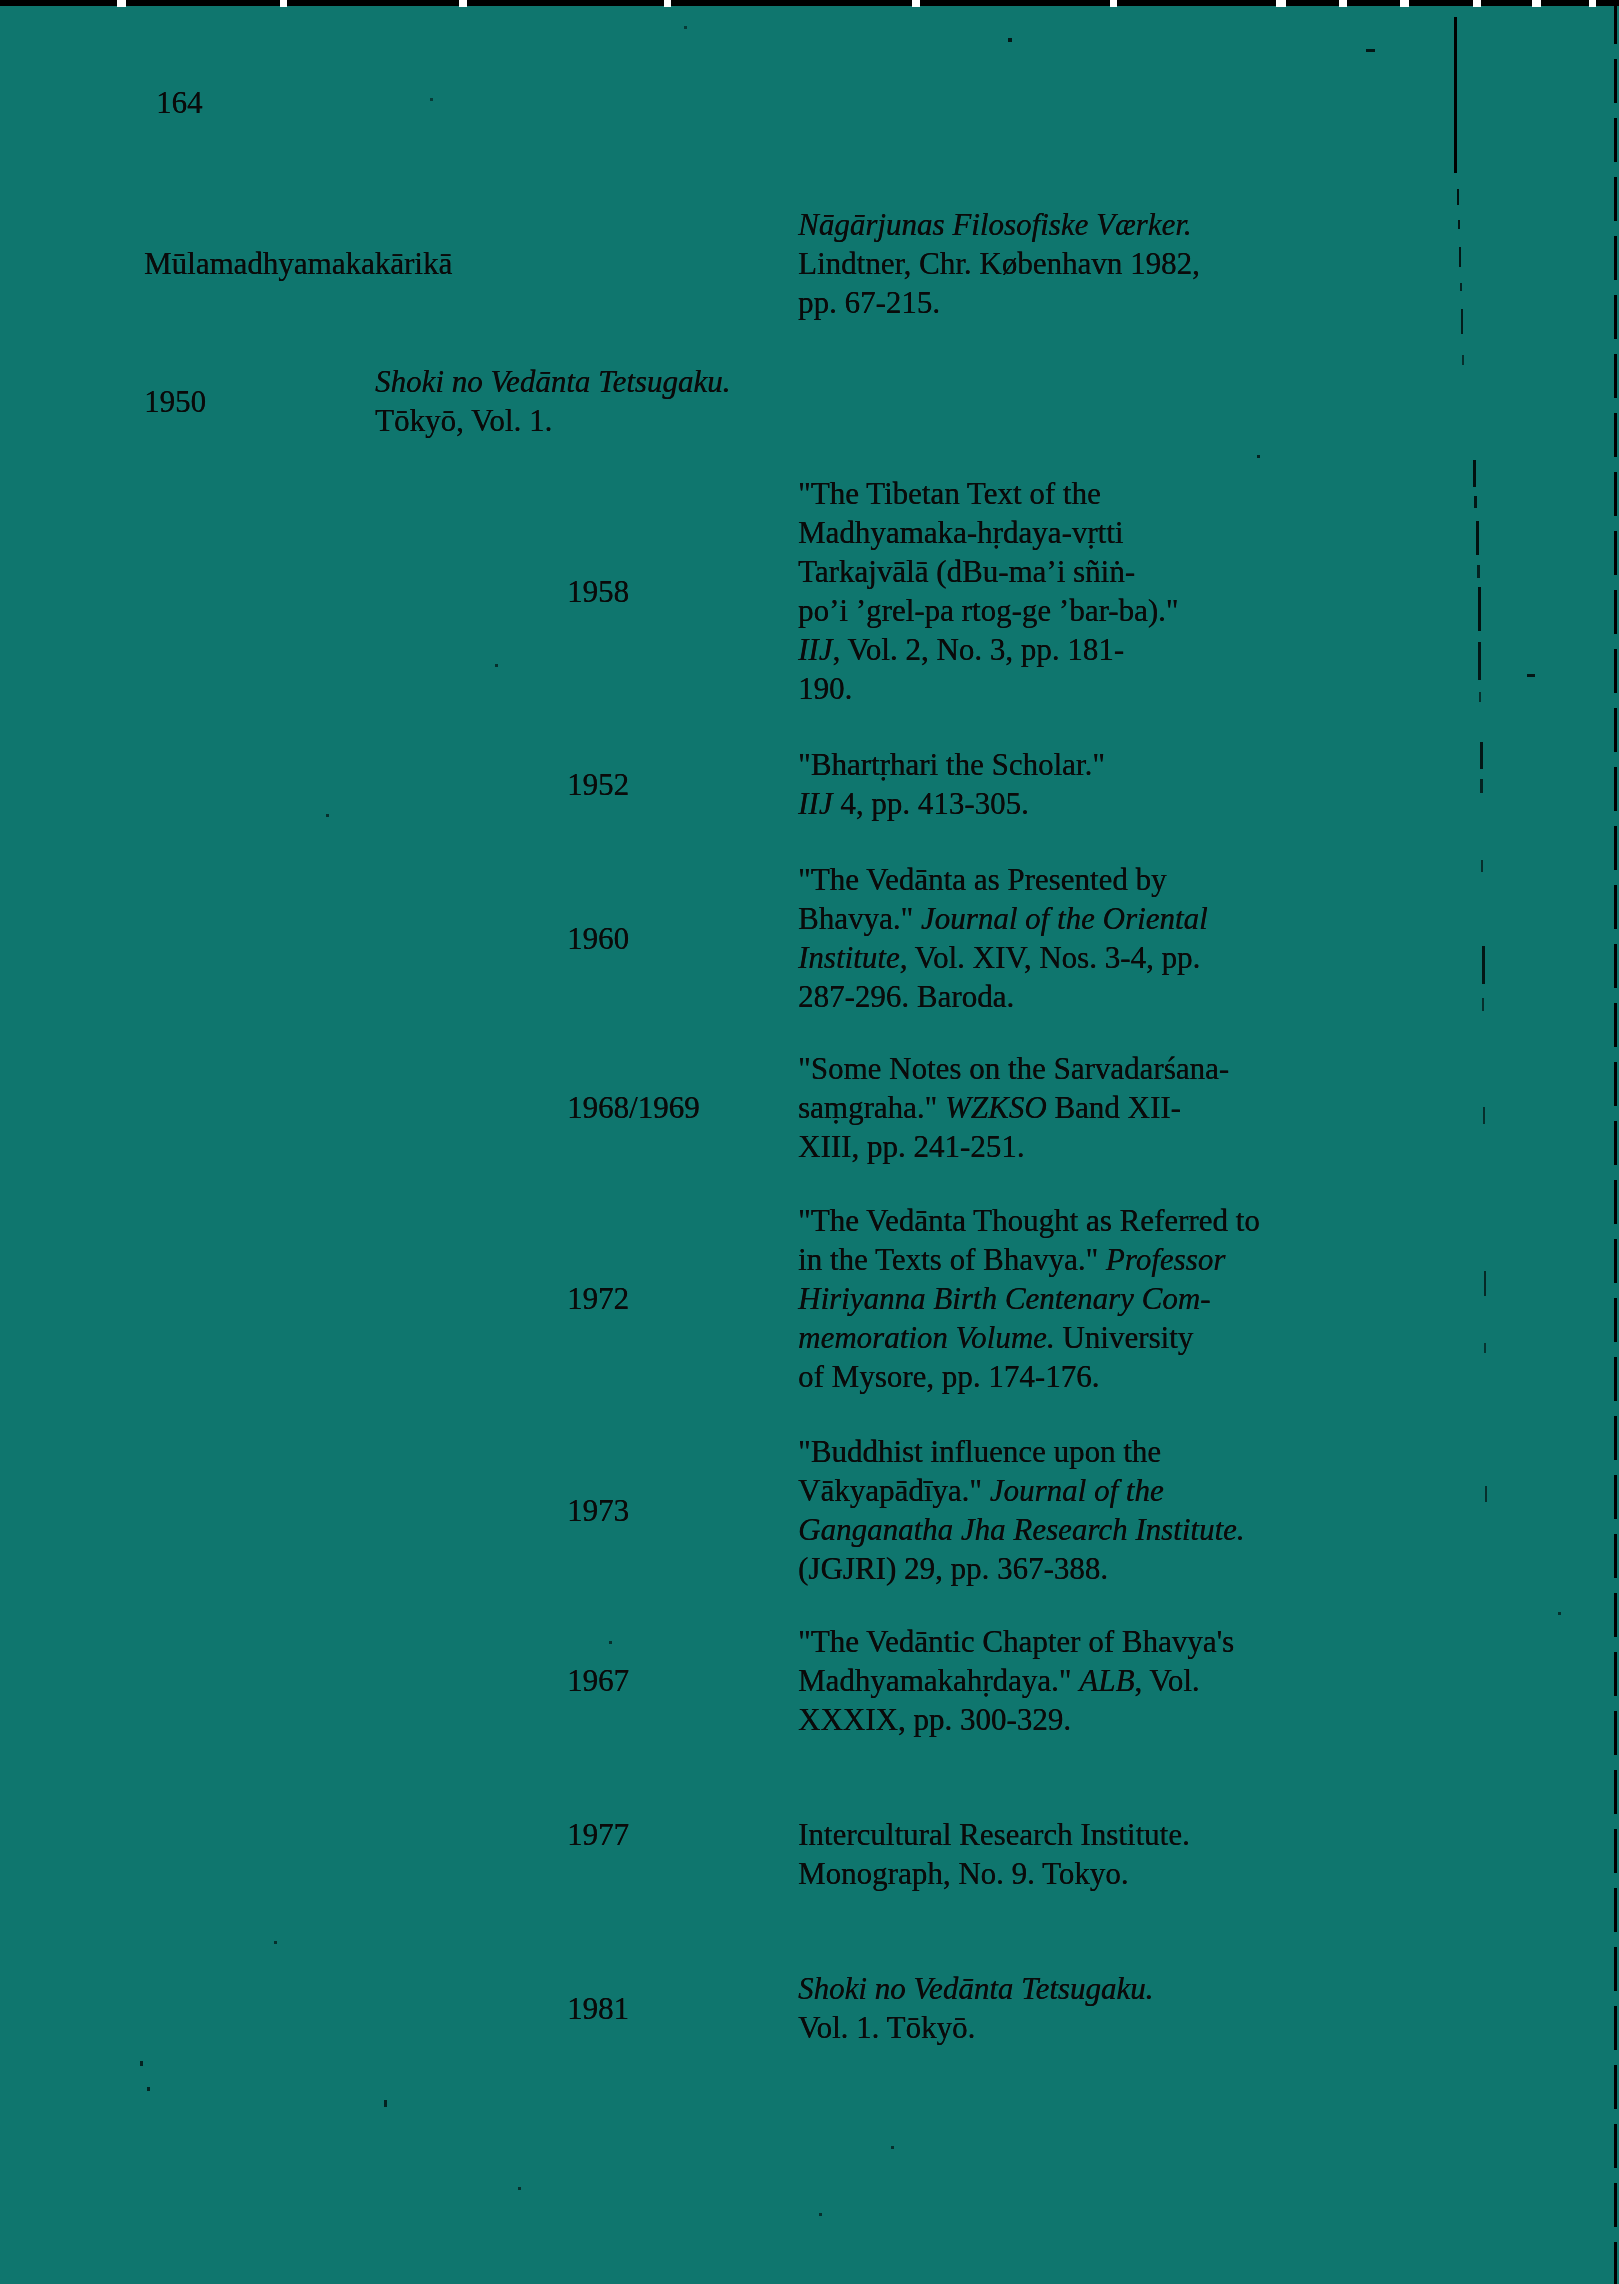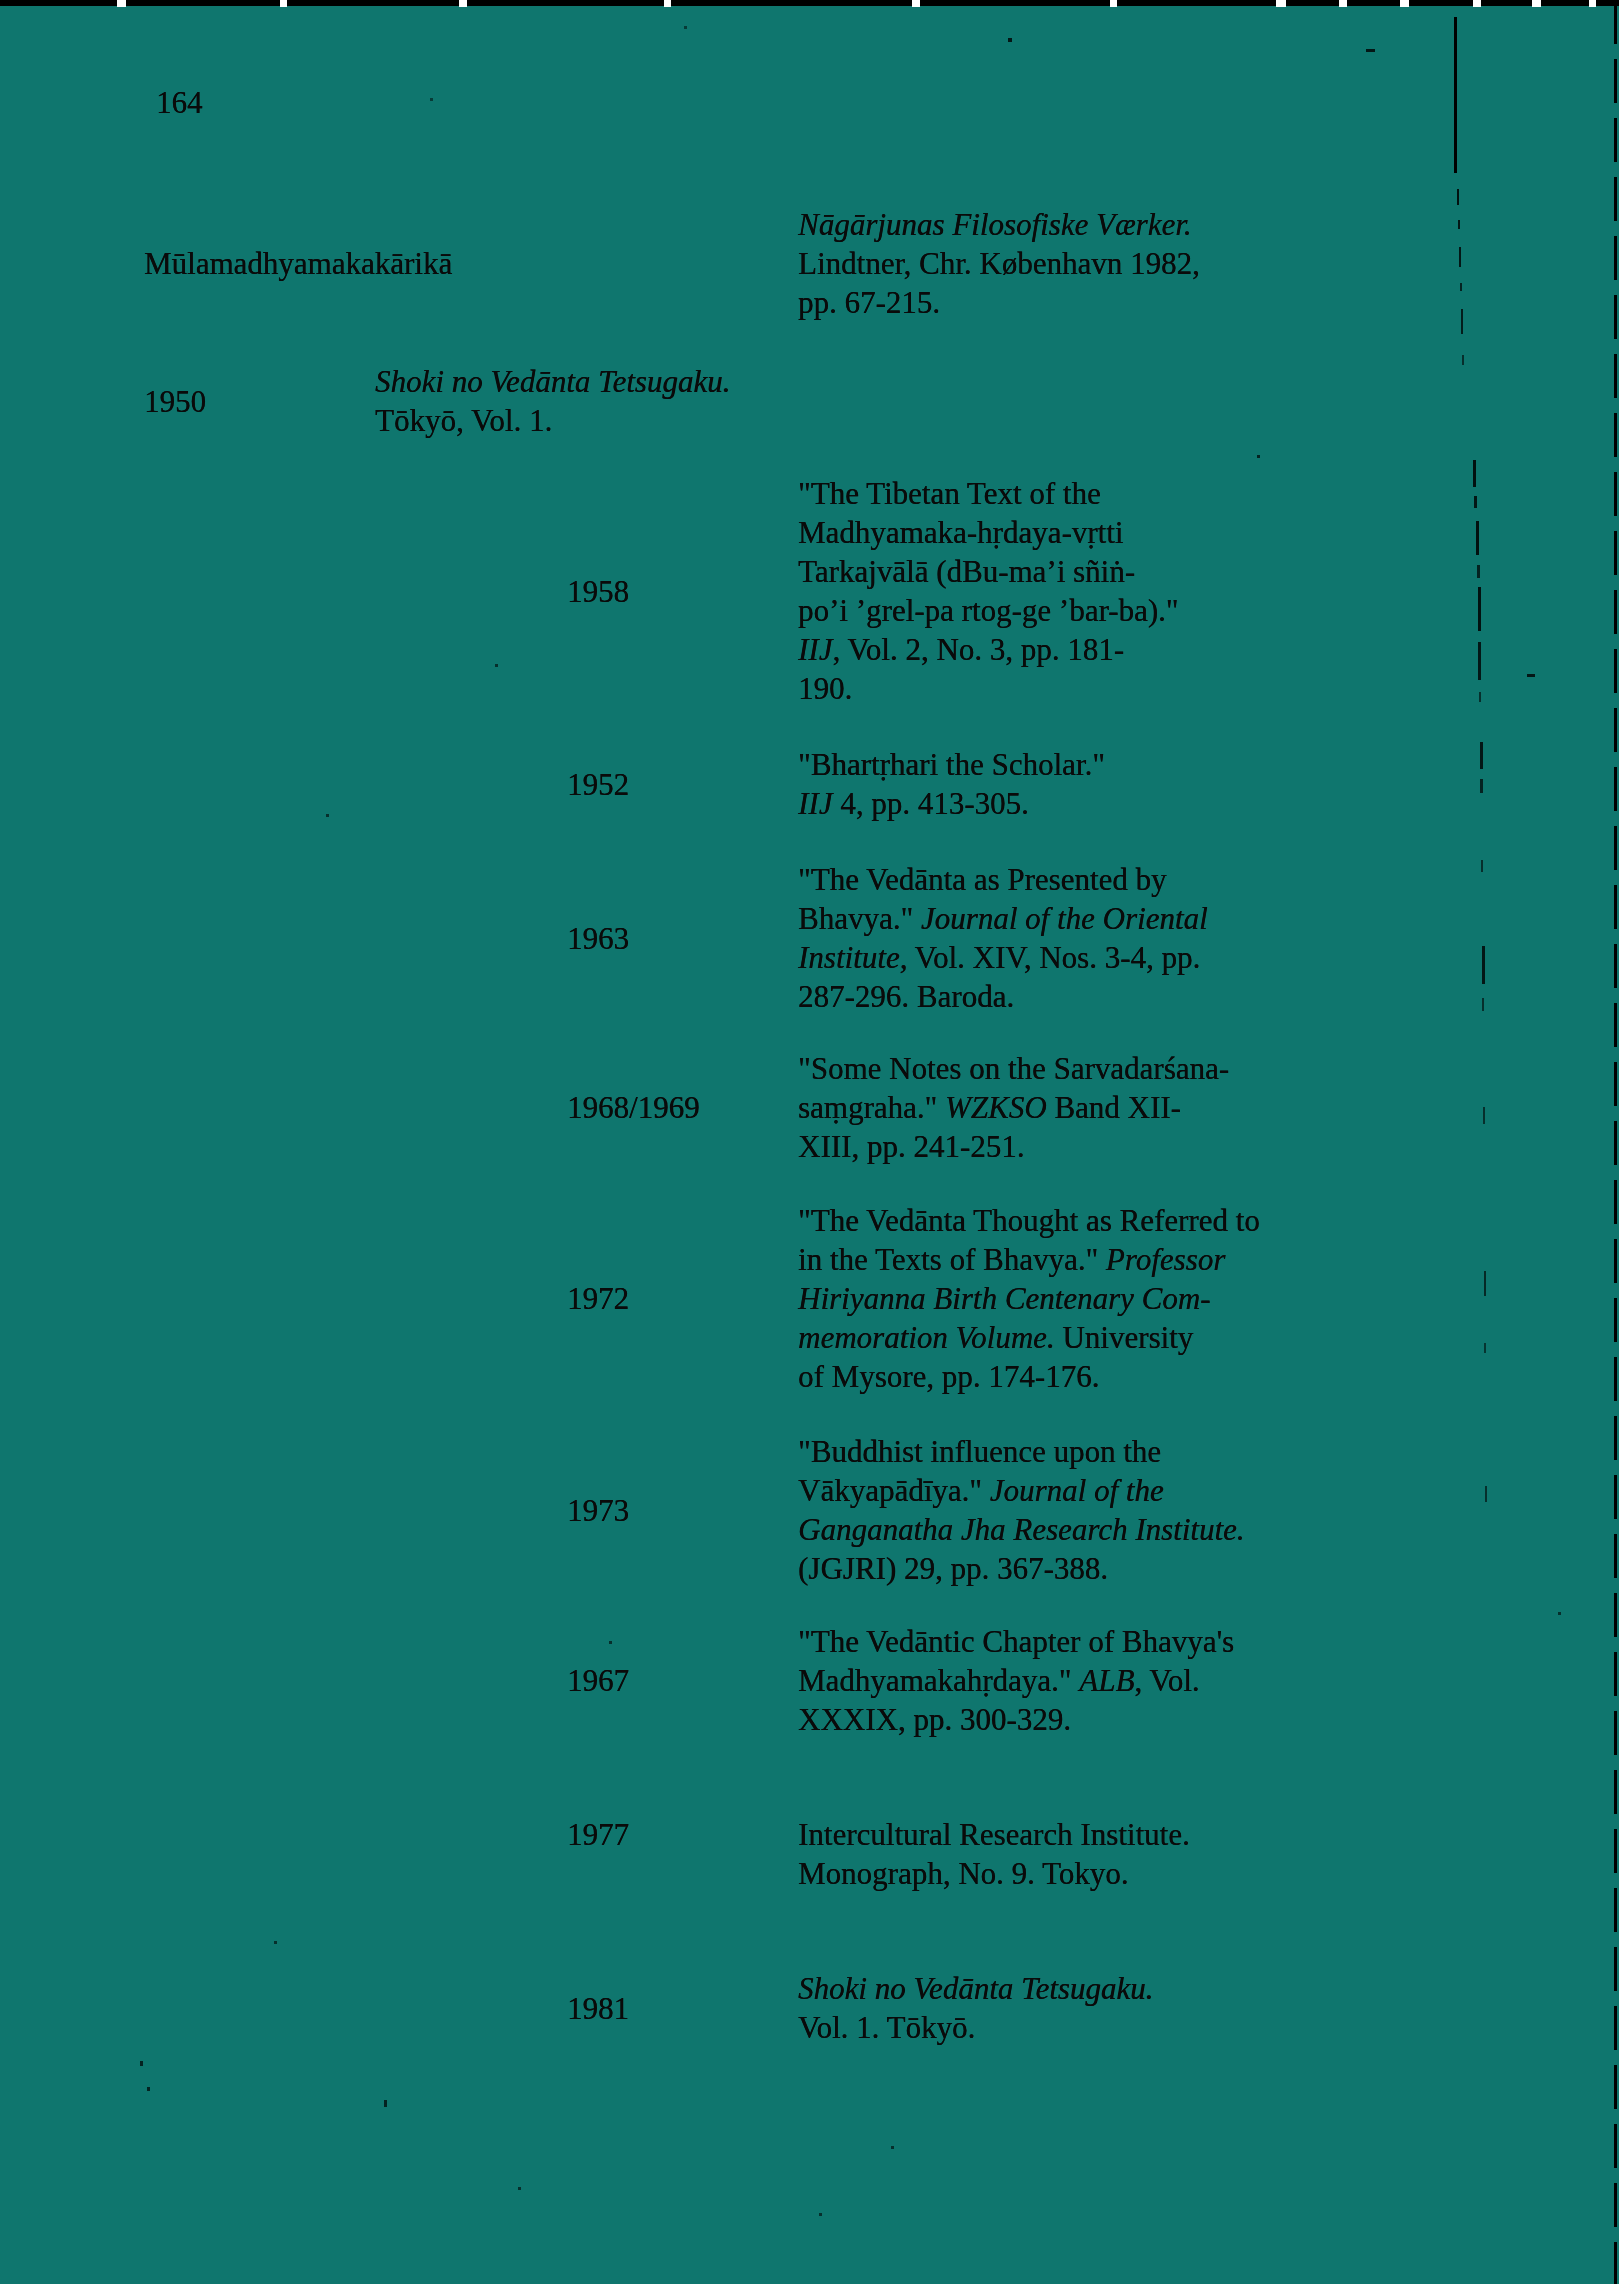--- a/index.html
+++ b/index.html
@@ -61,21 +61,21 @@
 
     <section class="entry" style="top:737px">
       <div class="col-author"></div>
       <div class="col-year">1952</div>
       <div class="col-details"><span>"Bhartṛhari the Scholar."
 </span><em>IIJ</em><span> 4, pp. 413-305.</span></div>
     </section>
 
     <section class="entry" style="top:852px">
       <div class="col-author"></div>
-      <div class="col-year">1963</div>
+      <div class="col-year">1960</div>
       <div class="col-details"><span>"The Vedānta as Presented by
 Bhavya." </span><em>Journal of the Oriental
 Institute,</em><span> Vol. XIV, Nos. 3-4, pp.
 287-296. Baroda.</span></div>
     </section>
 
     <section class="entry" style="top:1041px">
       <div class="col-author"></div>
       <div class="col-year">1968/1969</div>
       <div class="col-details"><span>"Some Notes on the Sarvadarśana-

